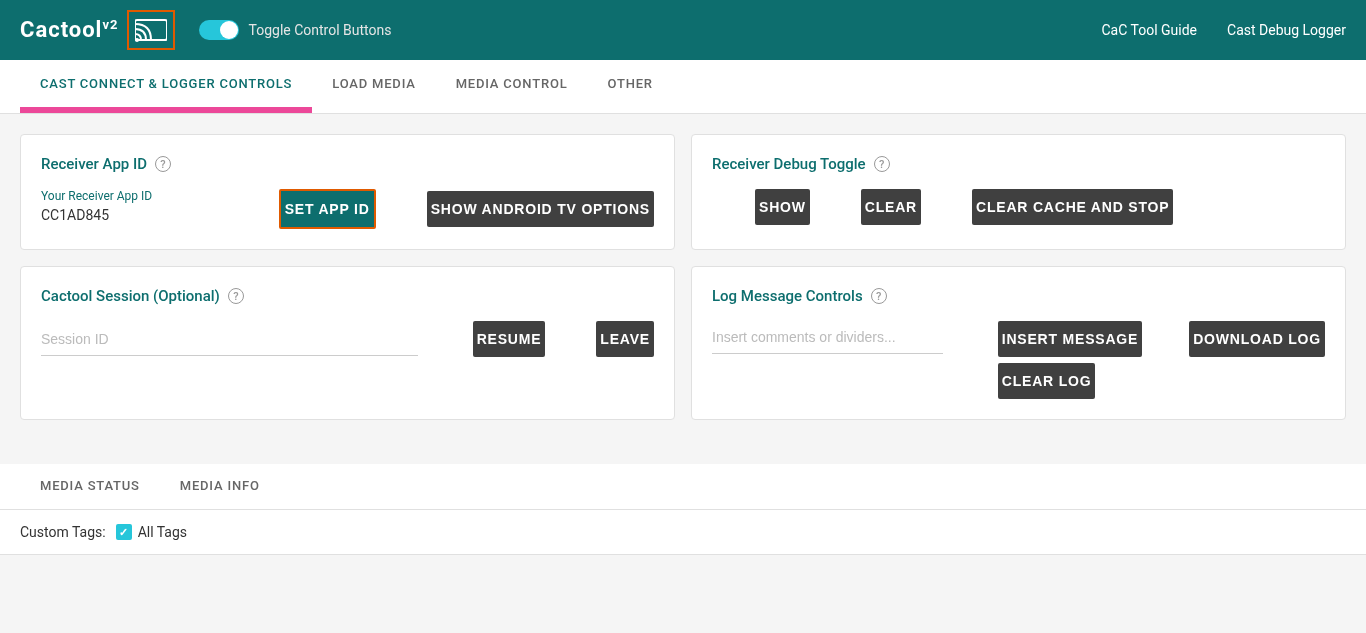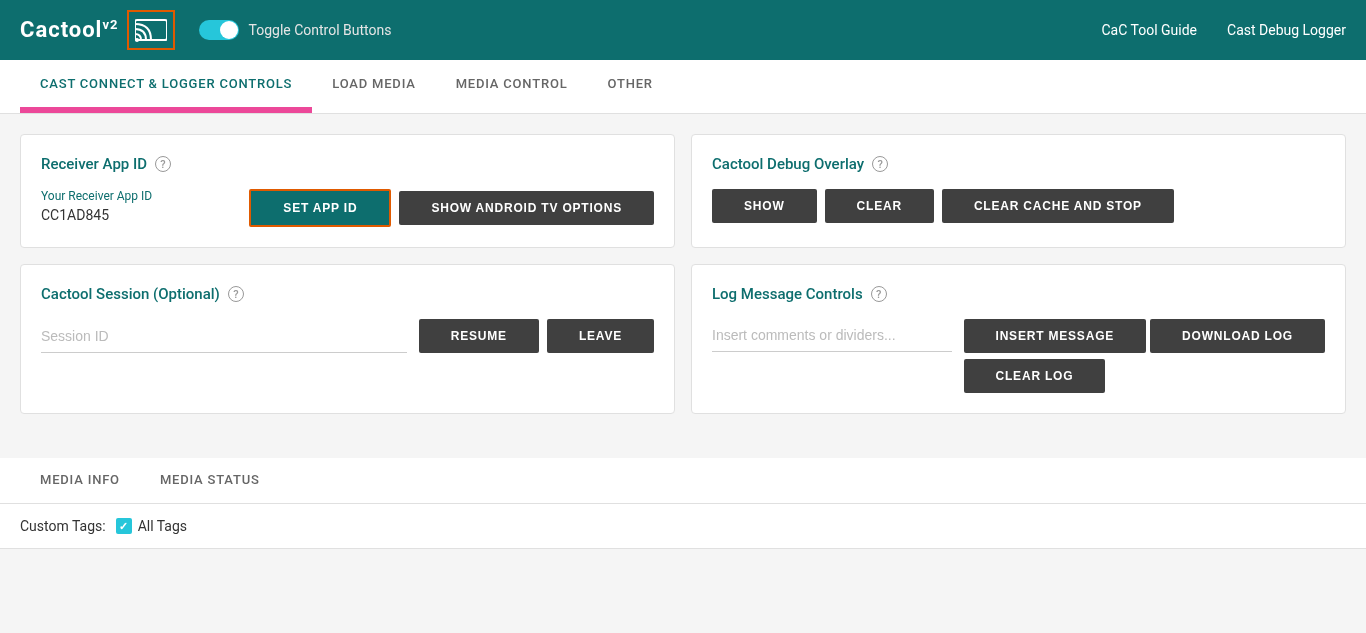--- a/index.html
+++ b/index.html
@@ -162,28 +162,29 @@
       font-size: 14px;
       font-weight: 400;
     }
     .btn-group {
       display: flex;
       gap: 8px;
       align-items: center;
       flex-wrap: wrap;
     }
     .btn {
-      padding: 10px 32px;
-      font-size: 12px;
+      padding: 10px 4px;
+      font-size: 14px;
       font-weight: 700;
       letter-spacing: 0.8px;
       border: none;
       cursor: pointer;
       text-transform: uppercase;
       border-radius: 2px;
+      margin-left: 43px;
     }
     .btn-teal {
       background: #404040;
       color: white;
     }
     .btn-highlighted {
       border: 2px solid #e05a00;
       background: #0d6e6e;
       color: white;
     }
@@ -351,21 +352,21 @@
         </div>
         <div class="btn-group">
           <button class="btn btn-highlighted">SET APP ID</button>
           <button class="btn btn-teal">SHOW ANDROID TV OPTIONS</button>
         </div>
       </div>
     </div>
 
     <div class="card">
       <div class="card-title">
-        <span>Cactool Debug Overlay</span>
+        <span>Receiver Debug Toggle</span>
         <div class="help-icon">?</div>
       </div>
       <div class="debug-btn-group">
         <button class="btn btn-teal">SHOW</button>
         <button class="btn btn-teal">CLEAR</button>
         <button class="btn btn-teal">CLEAR CACHE AND STOP</button>
       </div>
     </div>
 
   </div>
@@ -403,22 +404,22 @@
           </div>
         </div>
       </div>
     </div>
 
   </div>
 
 </div>
 
 <div class="bottom-tabs-bar">
+  <div class="bottom-tab">MEDIA STATUS</div>
   <div class="bottom-tab">MEDIA INFO</div>
-  <div class="bottom-tab">MEDIA STATUS</div>
 </div>
 
 <div class="custom-tags-bar">
   <span class="custom-tags-label">Custom Tags:</span>
   <div class="checkbox-wrapper">
     <div class="checkbox-custom"></div>
     <span class="checkbox-text">All Tags</span>
   </div>
 </div>
 

